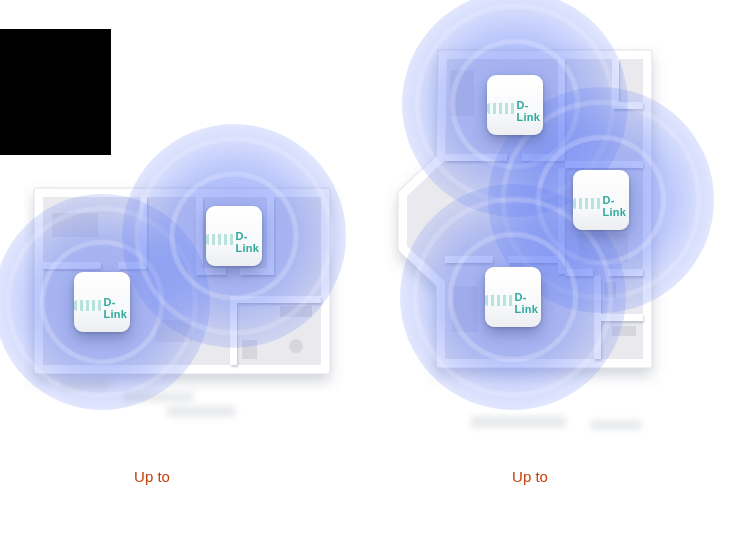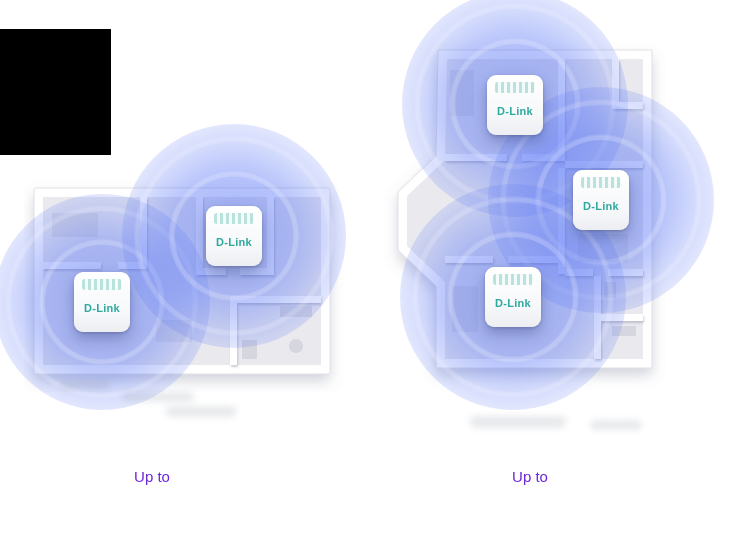--- a/index.html
+++ b/index.html
@@ -9,26 +9,26 @@
   .plan{position:absolute;z-index:1;}
   .coverage{position:absolute;border-radius:50%;z-index:3;
     background:
       radial-gradient(circle, rgba(255,255,255,0) 0 37%, rgba(255,255,255,0.22) 38% 40%, rgba(255,255,255,0) 41.5%),
       radial-gradient(circle, rgba(255,255,255,0) 0 59%, rgba(255,255,255,0.18) 60% 62%, rgba(255,255,255,0) 63.5%),
       radial-gradient(circle, rgba(80,110,245,0.50) 0%, rgba(80,110,245,0.42) 38%,
                       rgba(80,110,245,0.26) 58%, rgba(80,110,245,0.12) 77%, rgba(80,110,245,0) 92%);}
   .device{position:absolute;z-index:5;width:56px;height:60px;border-radius:9px;
     background:linear-gradient(180deg,#ffffff 0%,#f7f8fa 65%,#eceef2 100%);
     box-shadow:0 7px 14px rgba(50,60,110,0.35),0 1px 3px rgba(0,0,0,0.18);
-    display:flex;flex-direction:column;align-items:center;}
+    display:flex;flex-direction:row;align-items:center;}
   .device .vents{margin-top:7px;width:40px;height:11px;border-radius:3px;
     background:repeating-linear-gradient(90deg,#b9e2dc 0 3px,#f4fbfa 3px 6px);}
   .device .logo{margin-top:12px;font-size:11px;font-weight:bold;color:#2fa99e;letter-spacing:0.3px;}
   .smudge{position:absolute;background:#98a0ab;opacity:0.22;filter:blur(3px);border-radius:5px;z-index:6;}
-  .caption{position:absolute;z-index:2;width:116px;text-align:center;color:#6d28d9;font-size:15px;}
+  .caption{position:absolute;z-index:2;width:116px;text-align:center;color:#c2410c;font-size:15px;}
 </style>
 </head>
 <body>
 
 <div class="stage">
 
   <div class="masked"></div>
 
   <svg class="plan" style="left:24px;top:172px;" width="320" height="220" viewBox="0 0 320 220">
     <defs>

